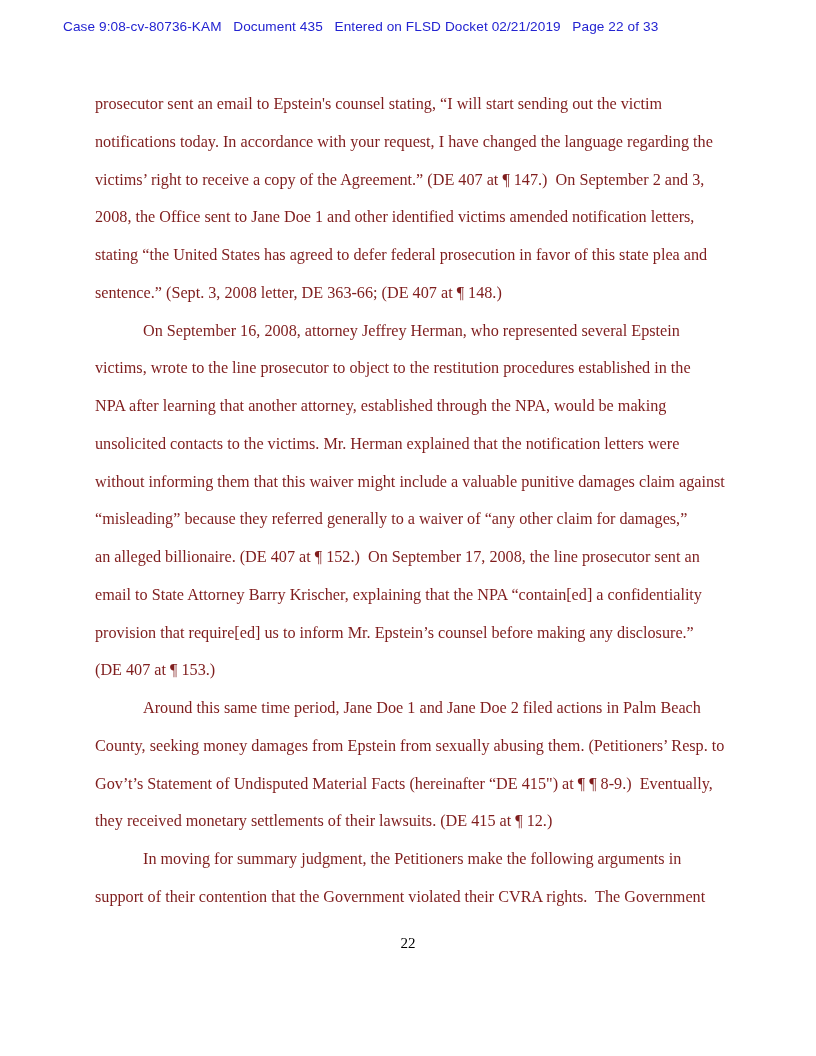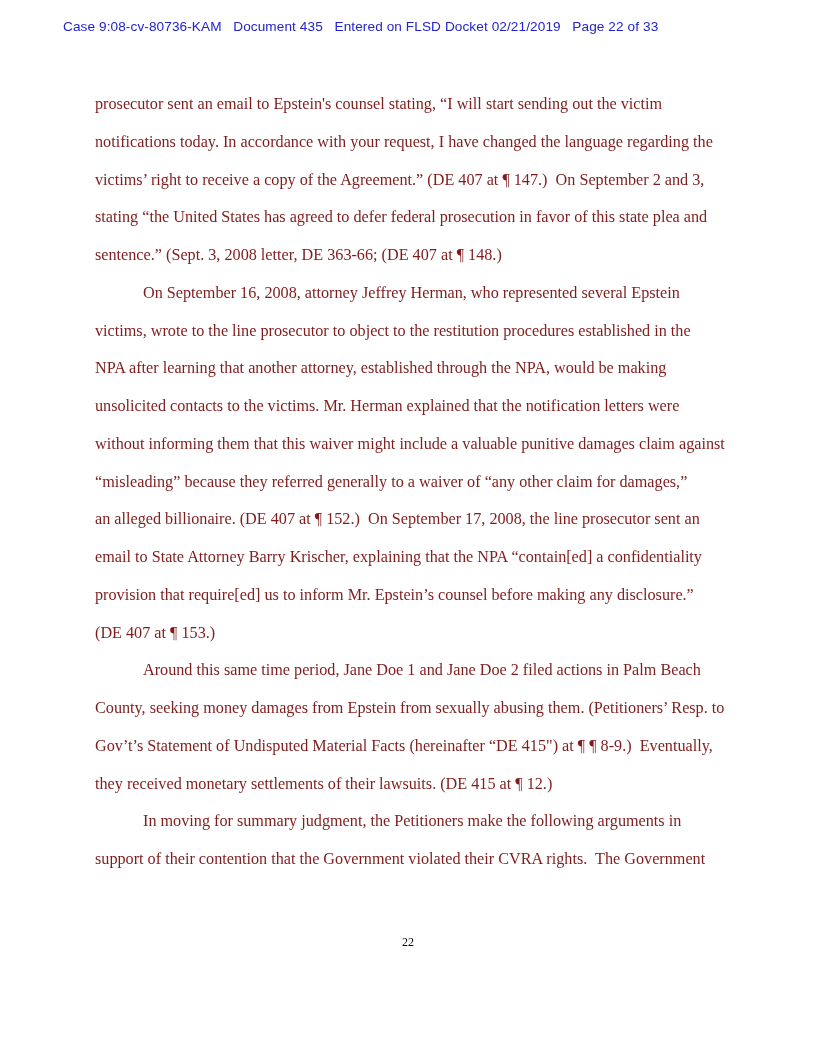--- a/index.html
+++ b/index.html
@@ -41,36 +41,37 @@
   .line.indent {
     text-indent: 48px;
   }
   .page-number {
     position: absolute;
     left: 0;
     top: 935px;
     width: 816px;
     text-align: center;
     font-family: "Liberation Serif", "DejaVu Serif", serif;
-    font-size: 12px;
+    font-size: 15px;
     color: #000000;
   }
 </style>
 </head>
 <body>
 
 <div class="page">
 
   <div class="ecf-header">Case 9:08-cv-80736-KAM   Document 435   Entered on FLSD Docket 02/21/2019   Page 22 of 33</div>
 
   <div class="body-text">
 
     <div class="line">prosecutor sent an email to Epstein's counsel stating, “I will start sending out the victim</div>
     <div class="line">notifications today. In accordance with your request, I have changed the language regarding the</div>
     <div class="line">victims’ right to receive a copy of the Agreement.” (DE 407 at ¶ 147.)  On September 2 and 3,</div>
+    <div class="line">2008, the Office sent to Jane Doe 1 and other identified victims amended notification letters,</div>
     <div class="line">stating “the United States has agreed to defer federal prosecution in favor of this state plea and</div>
     <div class="line">sentence.” (Sept. 3, 2008 letter, DE 363-66; (DE 407 at ¶ 148.)</div>
 
     <div class="line indent">On September 16, 2008, attorney Jeffrey Herman, who represented several Epstein</div>
     <div class="line">victims, wrote to the line prosecutor to object to the restitution procedures established in the</div>
     <div class="line">NPA after learning that another attorney, established through the NPA, would be making</div>
     <div class="line">unsolicited contacts to the victims. Mr. Herman explained that the notification letters were</div>
     <div class="line">without informing them that this waiver might include a valuable punitive damages claim against</div>
     <div class="line">“misleading” because they referred generally to a waiver of “any other claim for damages,”</div>
     <div class="line">an alleged billionaire. (DE 407 at ¶ 152.)  On September 17, 2008, the line prosecutor sent an</div>

